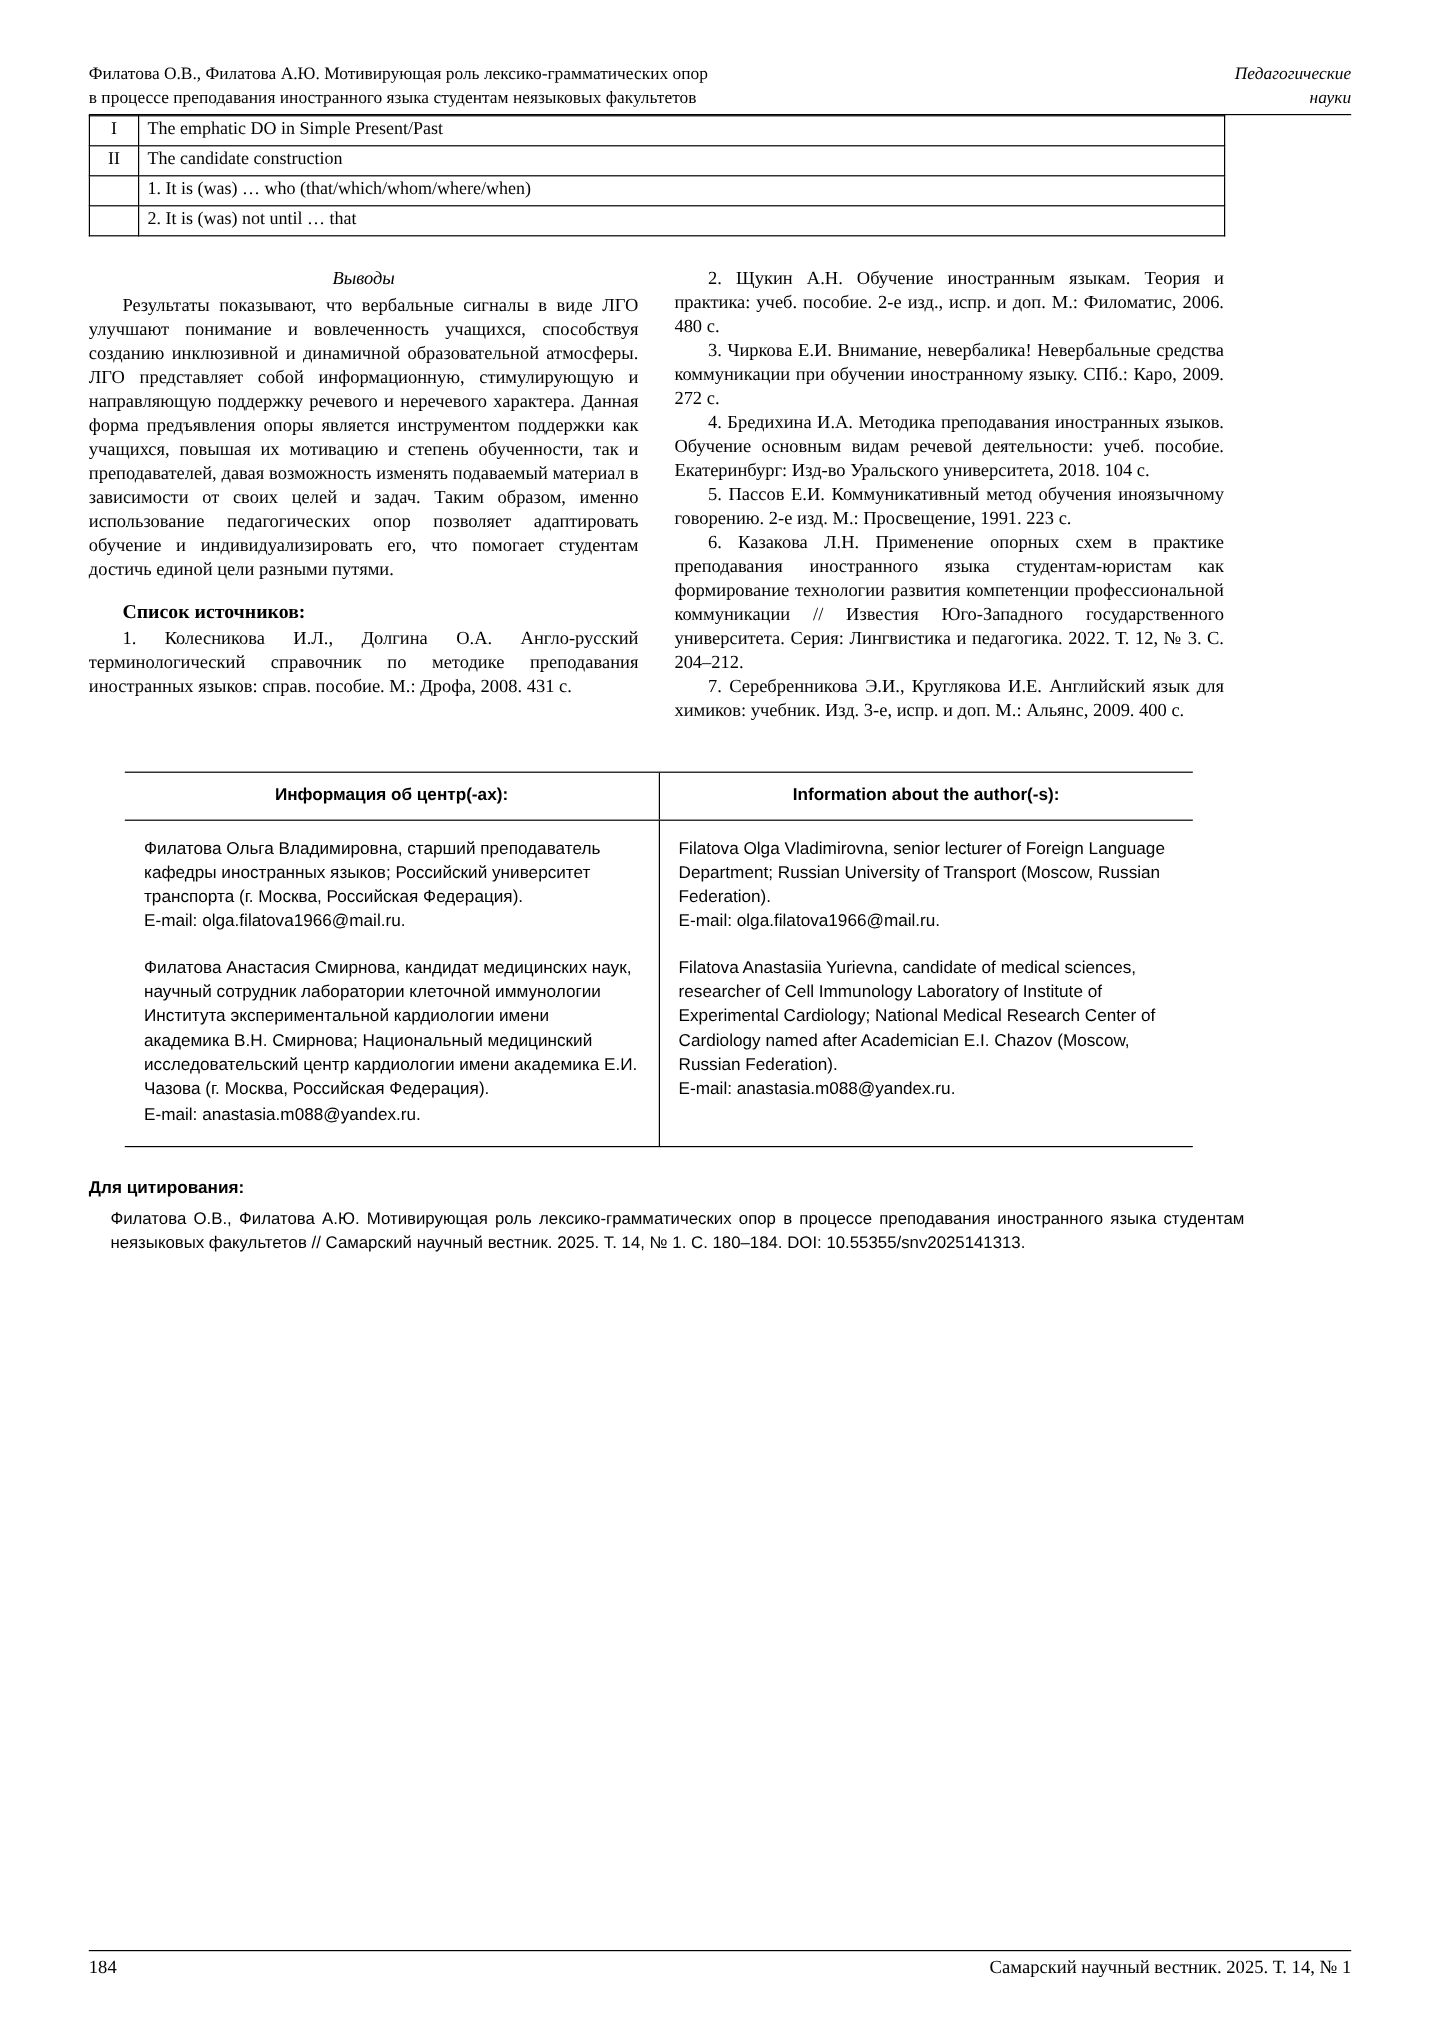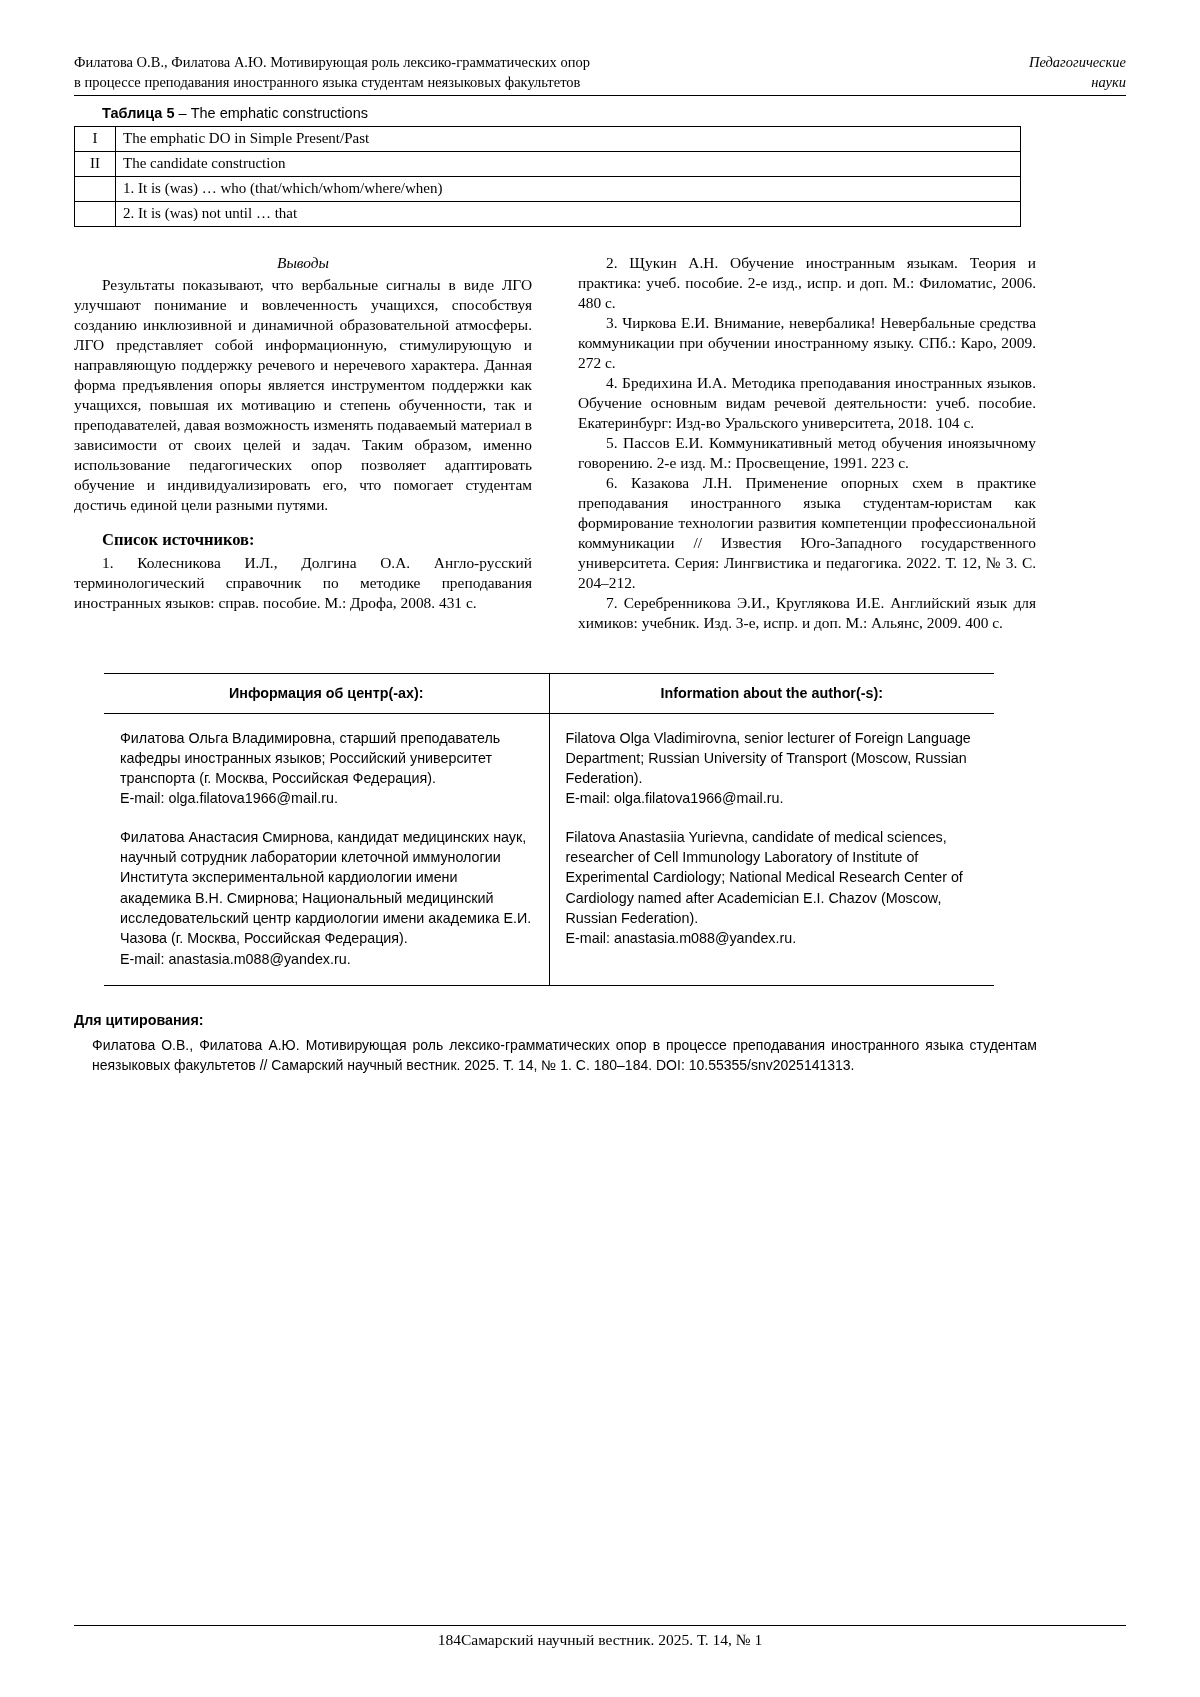--- a/index.html
+++ b/index.html
@@ -62,21 +62,21 @@
     vertical-align: top;
   }
   table.emphatic td.rownum {
     width: 26px;
     text-align: center;
   }
 
   
   .columns {
     display: flex;
-    gap: 46px;
+    gap: 30px;
     margin-top: 26px;
   }
   .col {
     width: 458px;
     font-size: 15.4px;
     line-height: 1.30;
     text-align: justify;
   }
   .centerhead {
     text-align: center;
@@ -152,45 +152,41 @@
 
   
   .footer {
     position: absolute;
     left: 74px;
     right: 74px;
     bottom: 48px;
     border-top: 1px solid #000;
     padding-top: 5px;
     display: flex;
-    justify-content: center;
+    justify-content: space-between;
     font-size: 15.5px;
   }
   .footer-right { font-style: normal; }
 </style>
 </head>
 <body>
 
 <div class="page">
 
   <div class="runhead">
     <div class="runhead-left">
       <div>Филатова О.В., Филатова А.Ю. Мотивирующая роль лексико-грамматических опор</div>
       <div>в процессе преподавания иностранного языка студентам неязыковых факультетов</div>
     </div>
     <div class="runhead-right">
       <div>Педагогические</div>
       <div>науки</div>
     </div>
   </div>
 
-  <div class="table-caption">
-    <b>Таблица 5</b>
-    <span>– The emphatic constructions</span>
-  </div>
 
   <table class="emphatic">
     <tbody>
       <tr>
         <td class="rownum">I</td>
         <td>The emphatic DO in Simple Present/Past</td>
       </tr>
       <tr>
         <td class="rownum">II</td>
         <td>The candidate construction</td>

